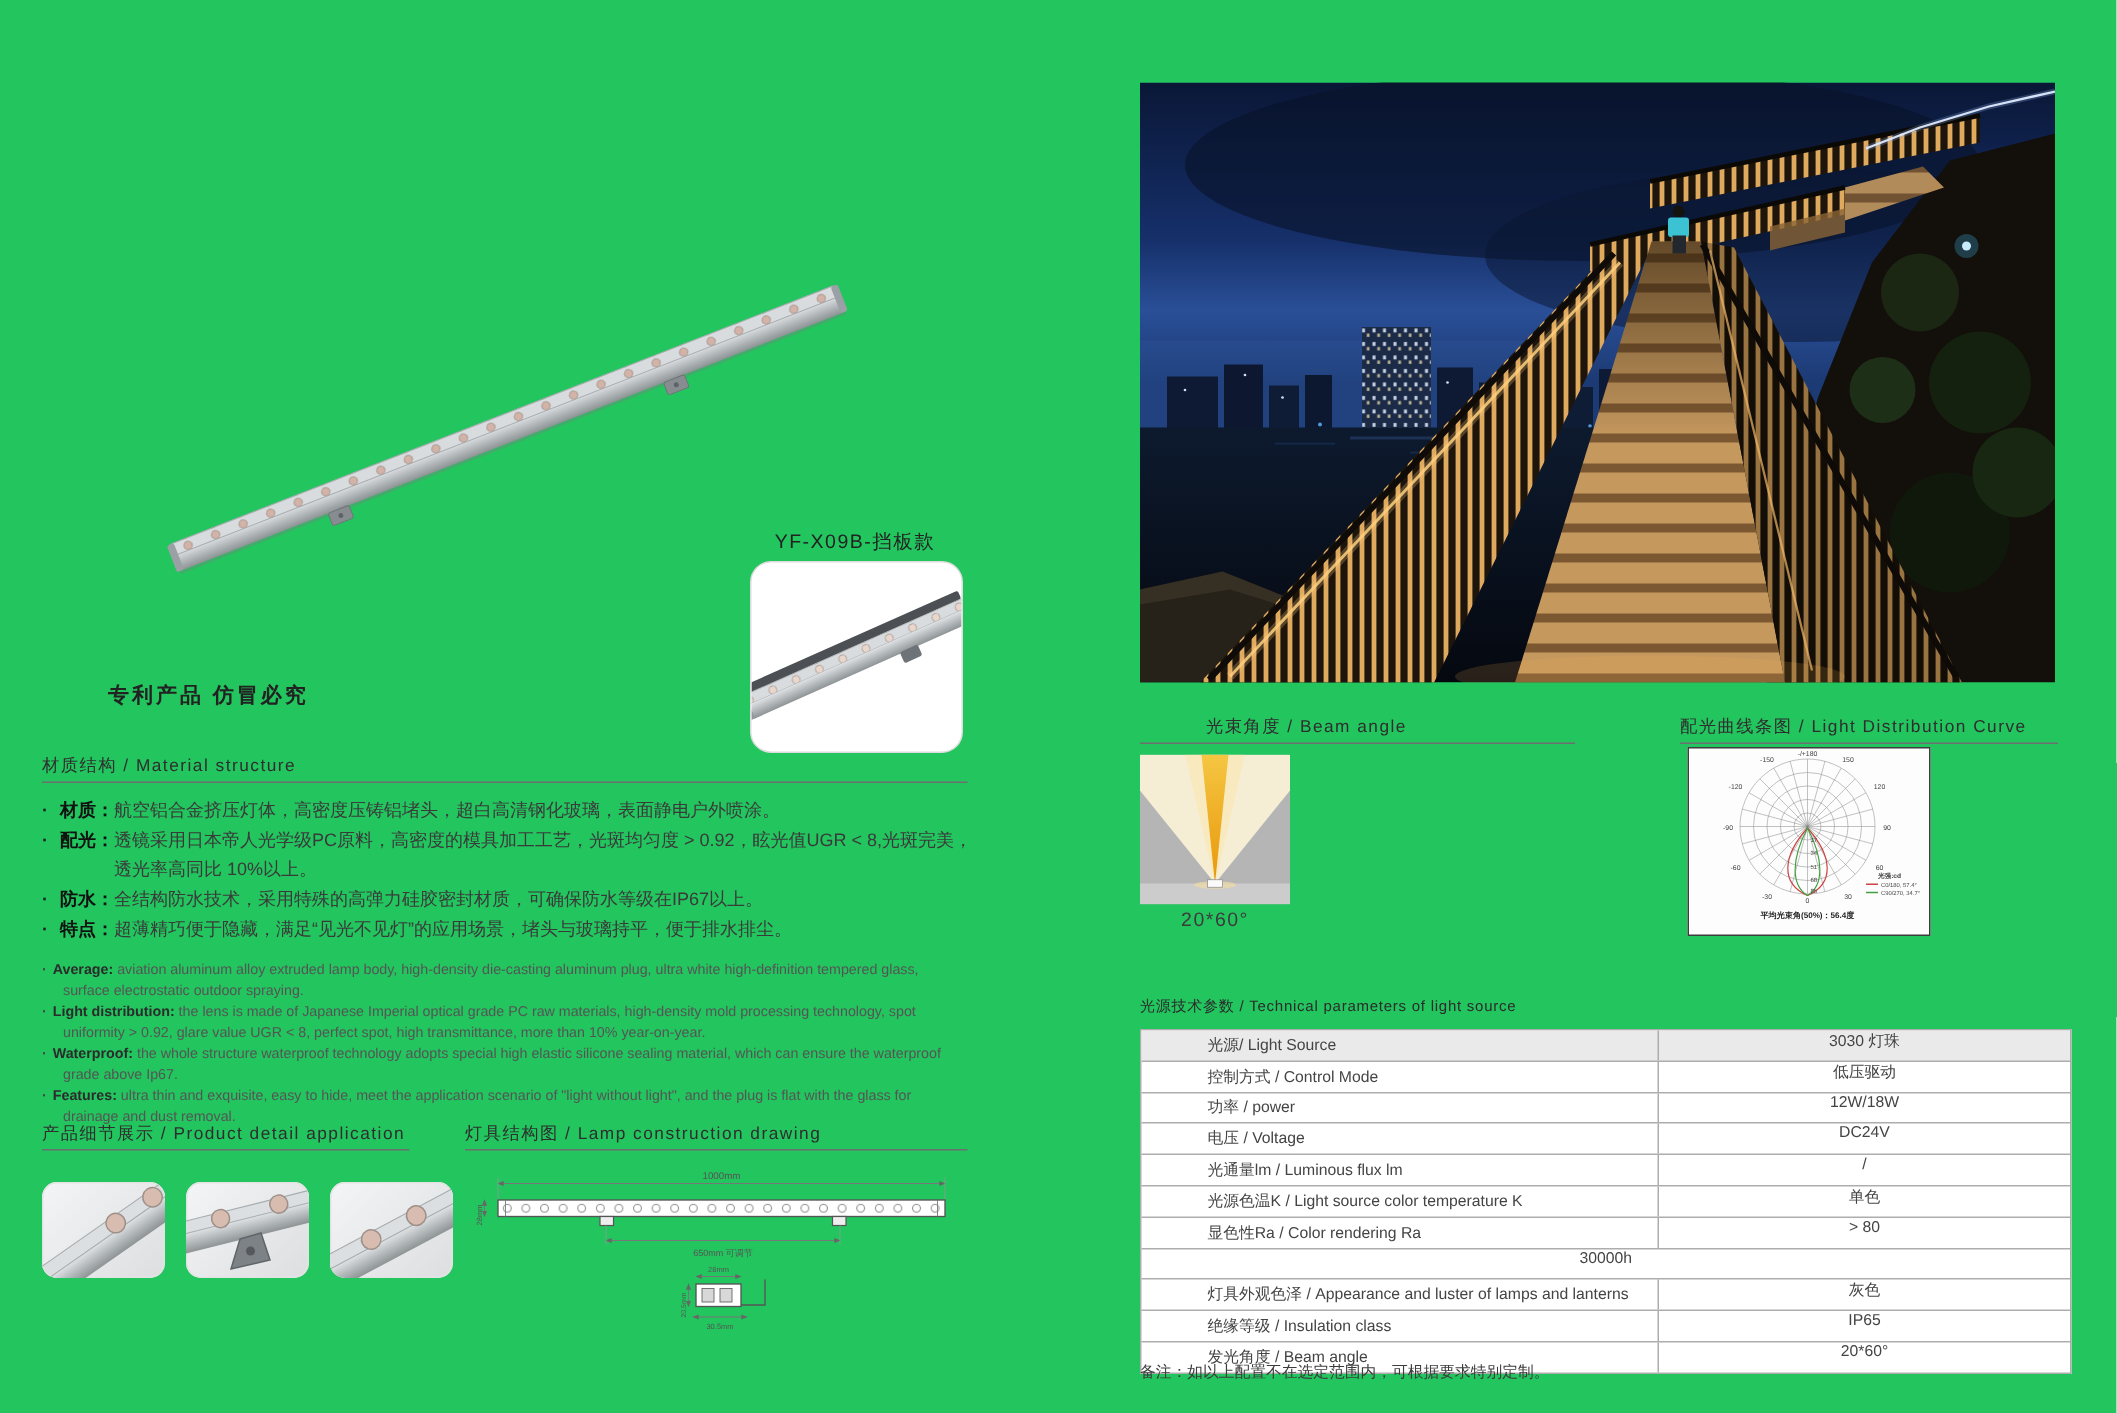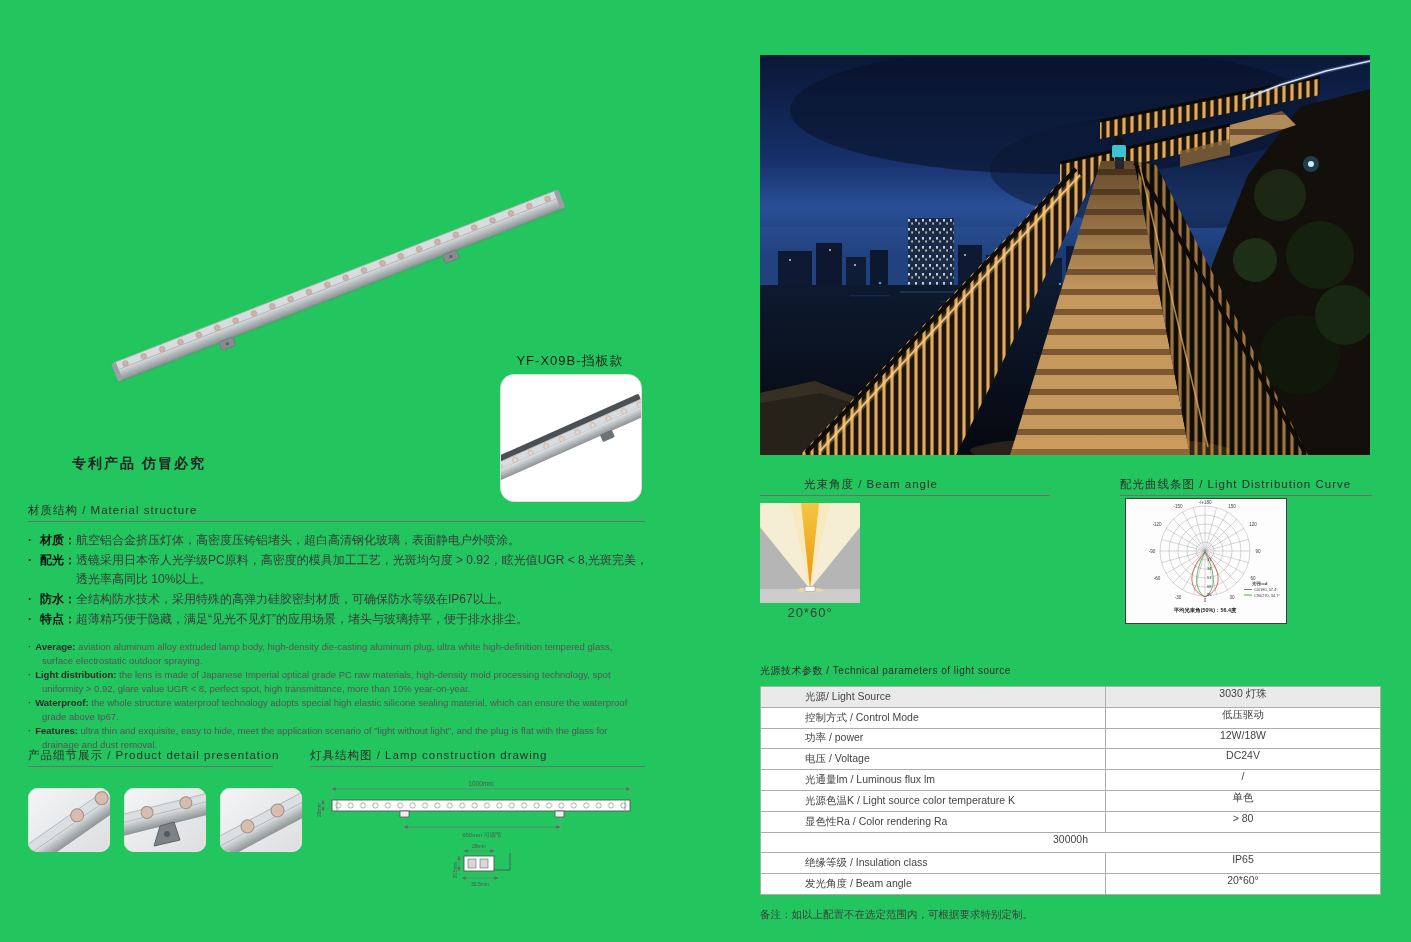--- a/index.html
+++ b/index.html
@@ -138,21 +138,21 @@
     </div>
 
   <div class="abs" style="left:28px;top:640px;width:604px;">
 
   <div class="enb"><span class="dot">·</span><span class="lbl">Average:</span><span> aviation aluminum alloy extruded lamp body, high-density die-casting aluminum plug, ultra white high-definition tempered glass, surface electrostatic outdoor spraying.</span></div>
       <div class="enb"><span class="dot">·</span><span class="lbl">Light distribution:</span><span> the lens is made of Japanese Imperial optical grade PC raw materials, high-density mold processing technology, spot uniformity &gt; 0.92, glare value UGR &lt; 8, perfect spot, high transmittance, more than 10% year-on-year.</span></div>
       <div class="enb"><span class="dot">·</span><span class="lbl">Waterproof:</span><span> the whole structure waterproof technology adopts special high elastic silicone sealing material, which can ensure the waterproof grade above Ip67.</span></div>
       <div class="enb"><span class="dot">·</span><span class="lbl">Features:</span><span> ultra thin and exquisite, easy to hide, meet the application scenario of "light without light", and the plug is flat with the glass for drainage and dust removal.</span></div>
     </div>
 
-  <div class="abs sec-head" style="left:28px;top:748px;">产品细节展示 / Product detail presentation</div>
+  <div class="abs sec-head" style="left:28px;top:748px;">产品细节展示 / Product detail application</div>
   <div class="abs rule" style="left:28px;top:766px;width:245px;"></div>
 
   <div class="abs tiles" style="left:28px;top:788px;">
     <div class="tile">
       <svg width="82" height="64" viewBox="0 0 82 64">
         <g transform="translate(44 34) rotate(-35)">
           <rect x="-60" y="2" width="120" height="14" fill="url(#alu)"></rect>
           <rect x="-60" y="-7" width="120" height="9" fill="#dcdfe1" stroke="#a7acaf" stroke-width=".7"></rect>
           <circle cx="8" cy="-2.5" r="6.5" fill="#d8bcb0" stroke="#9e9089"></circle>
           <circle cx="38" cy="-2.5" r="6.5" fill="#d8bcb0" stroke="#9e9089"></circle>
@@ -465,20 +465,24 @@
       <div class="p-val">单色</div>
     </div>
       <div class="p-row">
       <div class="p-lab">显色性Ra / Color rendering Ra</div>
       <div class="p-val">&gt; 80</div>
     </div>
       <div class="p-row">
       <div class="p-val">30000h</div>
     </div>
       <div class="p-row">
+      <div class="p-lab">灯具外观色泽 / Appearance and luster of lamps and lanterns</div>
+      <div class="p-val">灰色</div>
+    </div>
+      <div class="p-row">
       <div class="p-lab">绝缘等级 / Insulation class</div>
       <div class="p-val">IP65</div>
     </div>
       <div class="p-row">
       <div class="p-lab">发光角度 / Beam angle</div>
       <div class="p-val">20*60°</div>
     </div>
     </div>
   <div class="abs note" style="left:760px;top:908px;">备注：如以上配置不在选定范围内，可根据要求特别定制。</div>
 

